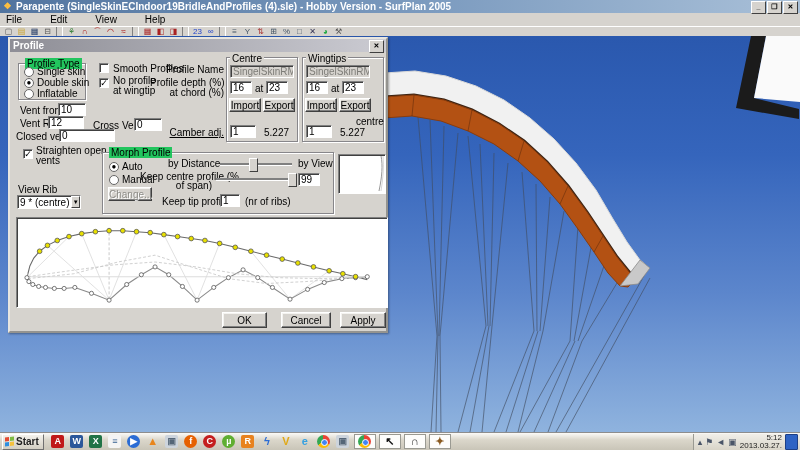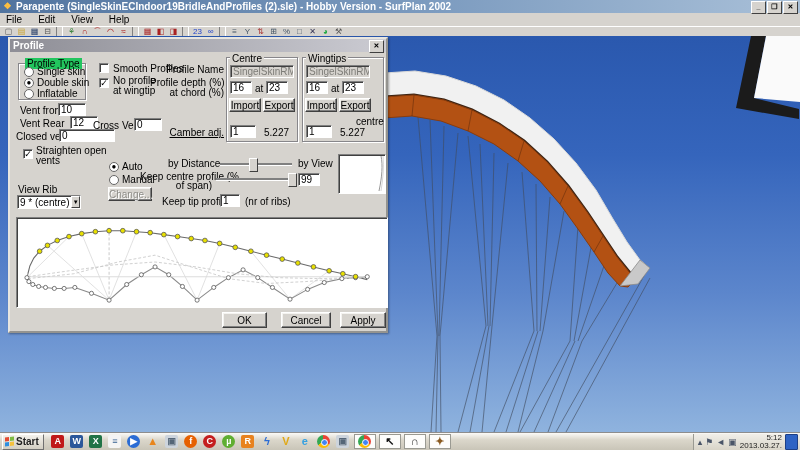--- a/index.html
+++ b/index.html
@@ -3,21 +3,21 @@
 <meta charset="utf-8">
 <style>
   html,body{margin:0;padding:0;}
   .screen{position:relative;width:800px;height:450px;overflow:hidden;font-family:"Liberation Sans",sans-serif;background:#d6d3ce;-webkit-font-smoothing:none;}
   .abs{position:absolute;}
   
   .titlebar{left:0;top:0;width:800px;height:13px;background:linear-gradient(90deg,#51749f,#7d9cc0 55%,#a9c0d8);color:#fff;font-size:10px;font-weight:bold;display:flex;align-items:center;padding-left:2px;box-sizing:border-box;white-space:nowrap;}
   .appicon{width:11px;height:11px;margin-right:3px;font-size:9px;line-height:11px;color:#ffc040;text-align:center;}
   .winbtns{position:absolute;right:2px;top:1px;display:flex;gap:1px;}
   .winbtn{width:13px;height:11px;background:#d6d3ce;border:1px solid;border-color:#fff #404040 #404040 #fff;font-size:7px;line-height:9px;text-align:center;color:#000;font-weight:bold;}
-  .menubar{left:0;top:13px;width:700px;height:13px;background:#d6d3ce;font-size:10px;display:flex;align-items:center;gap:4px;}
+  .menubar{left:0;top:13px;width:700px;height:13px;background:#d6d3ce;font-size:10px;display:flex;align-items:center;gap:16px;}
   .menuitem{padding:0 6px;color:#000;}
   .toolbar{left:0;top:26px;width:800px;height:10px;background:#d6d3ce;border-top:1px solid #fff;display:flex;align-items:center;padding-left:2px;box-sizing:border-box;}
   .tbi{width:13px;height:10px;font-size:8px;line-height:10px;text-align:center;overflow:hidden;}
   .tbsep{width:5px;height:9px;border-left:1px solid #808080;border-right:1px solid #fff;margin:0 2px;}
   
   .view3d{left:0;top:36px;width:800px;height:396px;background:linear-gradient(180deg,#2a58ae 0%,#3565bc 30%,#5c86cc 65%,#8fb3de 100%);}
   
   .dialog{left:8px;top:37px;width:380px;height:296px;background:#d6d3ce;border:2px outset #e8e6e0;box-sizing:border-box;box-shadow:1px 1px 2px rgba(0,0,0,.35);}
   .dlg-title{left:0px;top:0px;width:376px;height:13px;background:linear-gradient(90deg,#8e8e96,#cbcbd2);color:#fff;font-size:10px;font-weight:bold;padding-left:3px;display:flex;align-items:center;box-sizing:border-box;}
   .dlg-x{position:absolute;right:2px;top:1px;width:13px;height:11px;background:#d6d3ce;border:1px solid;border-color:#fff #404040 #404040 #fff;font-size:7px;line-height:9px;text-align:center;font-weight:bold;color:#000;}
@@ -55,21 +55,21 @@
   .clock{font-size:8px;line-height:8px;text-align:right;color:#222;}
   .langbox{width:11px;height:14px;background:#2e63c4;border:1px solid #1c3f86;border-radius:1px;}
 </style>
 </head>
 <body>
 
 <div class="screen">
 
   <div class="abs titlebar">
     <span class="appicon">❖</span>
-    <span>Parapente (SingleSkinECIndoor19BridleAndProfiles (2).sle) - Hobby Version - SurfPlan 2002</span>
+    <span>Parapente (SingleSkinECIndoor19BridleAndProfiles (4).sle) - Hobby Version - SurfPlan 2005</span>
     <span class="winbtns">
       <span class="winbtn">_</span>
       <span class="winbtn">❐</span>
       <span class="winbtn">✕</span>
     </span>
   </div>
 
   <div class="abs menubar" id="menubar">
       <span class="menuitem">File</span>
       <span class="menuitem">Edit</span>
@@ -171,21 +171,21 @@
 
     <div class="abs cb" style="left:89px;top:24px;"></div>
     <div class="abs lbl" style="left:103px;top:24px;">Smooth Profiles</div>
     <div class="abs cb" style="left:89px;top:39px;">✓</div>
     <div class="abs lbl" style="left:103px;top:36px;">No profile</div>
     <div class="abs lbl" style="left:103px;top:46px;">at wingtip</div>
 
     <div class="abs lbl" style="left:10px;top:66px;">Vent front</div>
     <div class="abs field" style="left:48px;top:64px;width:28px;height:13px;">10</div>
     <div class="abs lbl" style="left:10px;top:79px;">Vent Rear</div>
-    <div class="abs field" style="left:60px;top:77px;width:28px;height:13px;">12</div>
+    <div class="abs field" style="left:38px;top:77px;width:36px;height:13px;">12</div>
     <div class="abs lbl" style="left:6px;top:92px;">Closed vents</div>
     <div class="abs field" style="left:49px;top:90px;width:56px;height:13px;">0</div>
     <div class="abs lbl" style="left:83px;top:81px;">Cross Vents</div>
     <div class="abs field" style="left:124px;top:79px;width:28px;height:13px;">0</div>
 
     <div class="abs cb" style="left:13px;top:110px;">✓</div>
     <div class="abs lbl" style="left:26px;top:106px;">Straighten open</div>
     <div class="abs lbl" style="left:26px;top:116px;">vents</div>
 
     <div class="abs lbl" style="left:8px;top:145px;">View Rib</div>
@@ -215,20 +215,23 @@
     <div class="abs field gray" style="left:296px;top:26px;width:64px;height:13px;">SingelSkinRMIndo</div>
     <div class="abs field" style="left:296px;top:42px;width:22px;height:13px;">16</div>
     <div class="abs lbl" style="left:321px;top:44px;">at</div>
     <div class="abs field" style="left:332px;top:42px;width:22px;height:13px;">23</div>
     <div class="abs btn" style="left:295px;top:59px;width:32px;height:14px;line-height:13px;">Import</div>
     <div class="abs btn" style="left:329px;top:59px;width:32px;height:14px;line-height:13px;">Export</div>
     <div class="abs field" style="left:296px;top:86px;width:26px;height:13px;">1</div>
     <div class="abs lbl" style="left:330px;top:88px;">5.227</div>
     <div class="abs lbl" style="left:346px;top:77px;">centre</div>
 
+    <div class="abs gb" style="left:92px;top:113px;width:232px;height:62px;">
+      <span class="gb-legend">Morph Profile</span>
+    </div>
     <div class="abs radio" style="left:99px;top:123px;">●</div>
     <div class="abs lbl" style="left:112px;top:122px;">Auto</div>
     <div class="abs radio" style="left:99px;top:136px;"></div>
     <div class="abs lbl" style="left:112px;top:135px;">Manual</div>
     <div class="abs btn disabled" style="left:98px;top:148px;width:44px;height:14px;line-height:13px;">Change...</div>
     <div class="abs lbl" style="left:158px;top:119px;">by Distance</div>
     <div class="abs" style="left:210px;top:124px;width:72px;">
       <div class="slider-track"></div>
       <div class="slider-thumb" id="thumb-distance" style="left: 40%;"></div>
     </div>

